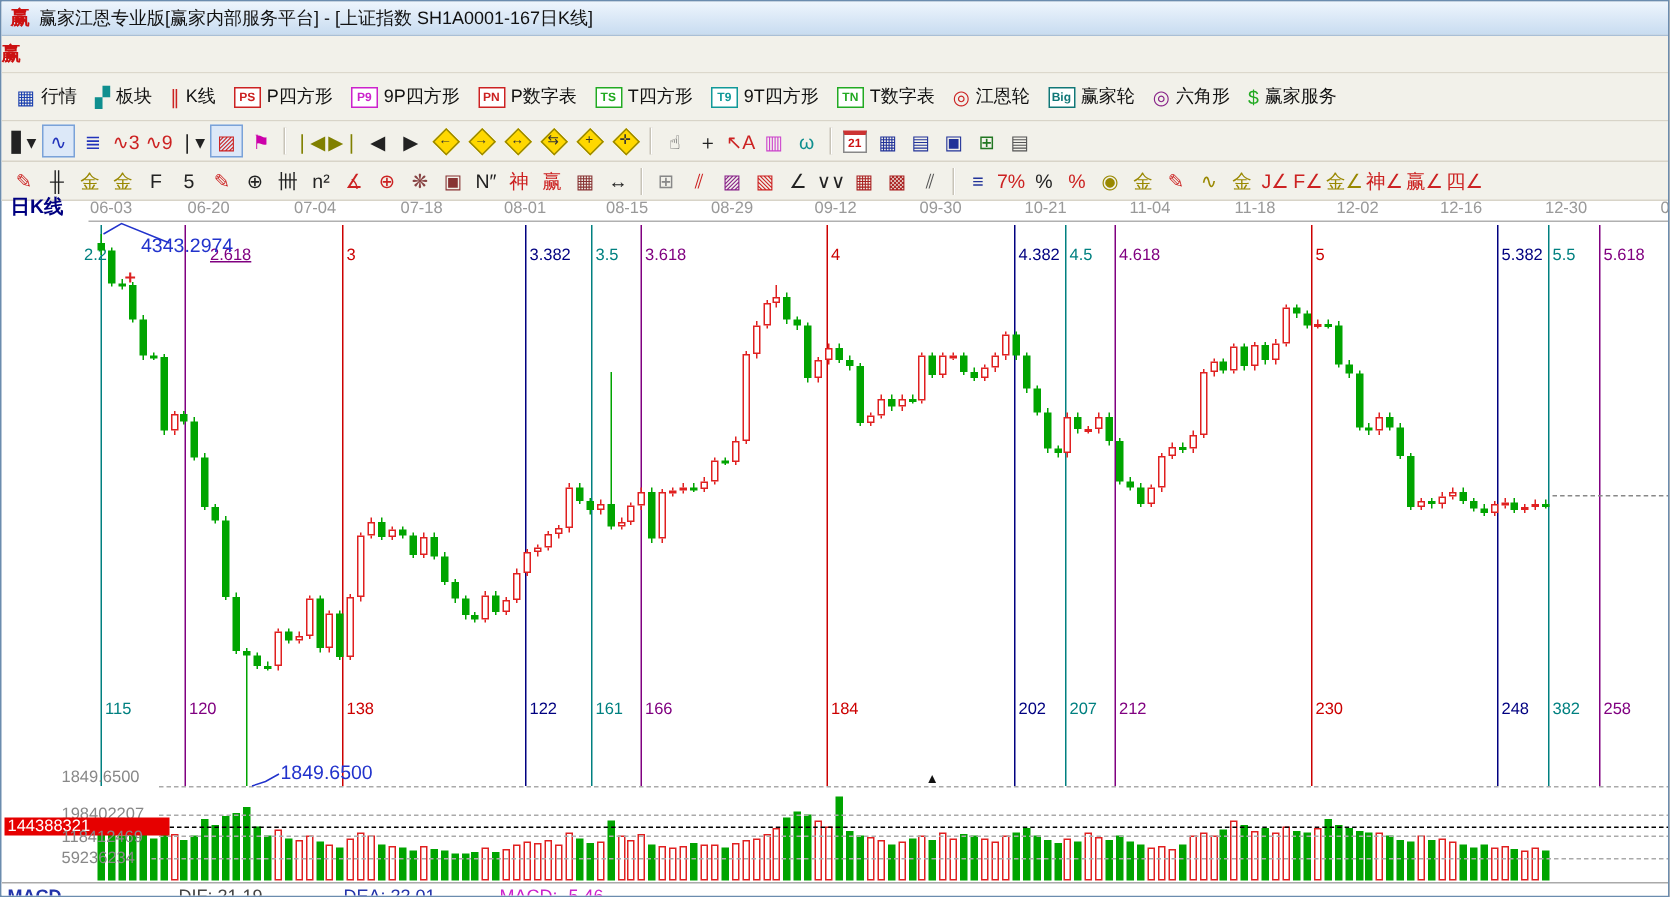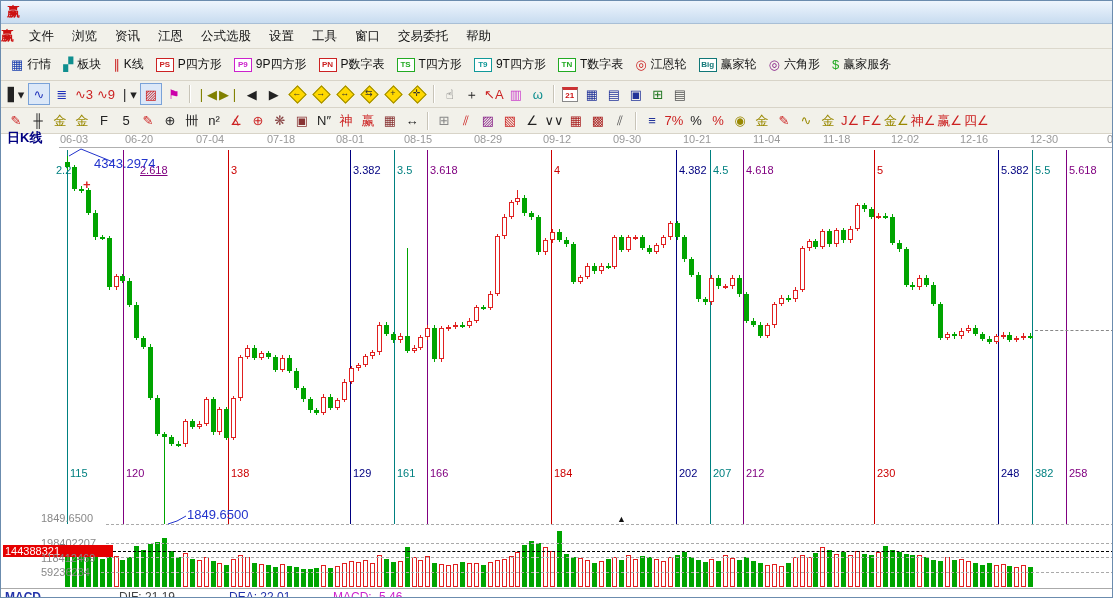--- a/index.html
+++ b/index.html
@@ -43,25 +43,25 @@
           background:#fff;border-top:1px solid #aaa;}
   .status span{position:absolute;top:1px;}
 </style>
 </head>
 <body>
 
 <div class="win">
 
   <div class="titlebar">
     <span class="logo">赢</span>
+    <span>赢家江恩专业版[赢家内部服务平台] - [上证指数  SH1A0001-167日K线]</span>
   </div>
 
   <div class="menubar">
     <span class="logo">赢</span>
-    <span id="menu-items"><span class="menu-item">文件</span><span class="menu-item">浏览</span><span class="menu-item">资讯</span><span class="menu-item">江恩</span><span class="menu-item">公式选股</span><span class="menu-item">设置</span><span class="menu-item">工具</span><span class="menu-item">窗口</span><span class="menu-item">交易委托</span><span class="menu-item">帮助</span></span>
   </div>
 
   <div class="tb tb1" id="tb1">
       <span class="tbtn">
         <span class="ticon" style="color: rgb(26, 63, 174);">▦</span>
         <span>行情</span>
       </span>
       <span class="tbtn">
         <span class="ticon" style="color: rgb(15, 143, 143);">▞</span>
         <span>板块</span>
@@ -377,21 +377,21 @@
       <div class="lbl" style="left: 55px; top: 163px; color: rgb(0, 128, 128);">2.2</div>
       <div class="lbl" style="left: 69px; top: 466px; color: rgb(0, 128, 128);">115</div>
       <div class="vl" style="left: 122px; top: 149px; height: 374px; background: rgb(128, 0, 128);"></div>
       <div class="lbl" style="left: 139px; top: 163px; color: rgb(128, 0, 128); text-decoration: underline;">2.618</div>
       <div class="lbl" style="left: 125px; top: 466px; color: rgb(128, 0, 128);">120</div>
       <div class="vl" style="left: 227px; top: 149px; height: 374px; background: rgb(204, 0, 0);"></div>
       <div class="lbl" style="left: 230px; top: 163px; color: rgb(204, 0, 0);">3</div>
       <div class="lbl" style="left: 230px; top: 466px; color: rgb(204, 0, 0);">138</div>
       <div class="vl" style="left: 349px; top: 149px; height: 374px; background: rgb(0, 0, 128);"></div>
       <div class="lbl" style="left: 352px; top: 163px; color: rgb(0, 0, 128);">3.382</div>
-      <div class="lbl" style="left: 352px; top: 466px; color: rgb(0, 0, 128);">129</div>
+      <div class="lbl" style="left: 352px; top: 466px; color: rgb(0, 0, 128);">122</div>
       <div class="vl" style="left: 393px; top: 149px; height: 374px; background: rgb(0, 128, 128);"></div>
       <div class="lbl" style="left: 396px; top: 163px; color: rgb(0, 128, 128);">3.5</div>
       <div class="lbl" style="left: 396px; top: 466px; color: rgb(0, 128, 128);">161</div>
       <div class="vl" style="left: 426px; top: 149px; height: 374px; background: rgb(128, 0, 128);"></div>
       <div class="lbl" style="left: 429px; top: 163px; color: rgb(128, 0, 128);">3.618</div>
       <div class="lbl" style="left: 429px; top: 466px; color: rgb(128, 0, 128);">166</div>
       <div class="vl" style="left: 550px; top: 149px; height: 374px; background: rgb(204, 0, 0);"></div>
       <div class="lbl" style="left: 553px; top: 163px; color: rgb(204, 0, 0);">4</div>
       <div class="lbl" style="left: 553px; top: 466px; color: rgb(204, 0, 0);">184</div>
       <div class="vl" style="left: 675px; top: 149px; height: 374px; background: rgb(0, 0, 128);"></div>

